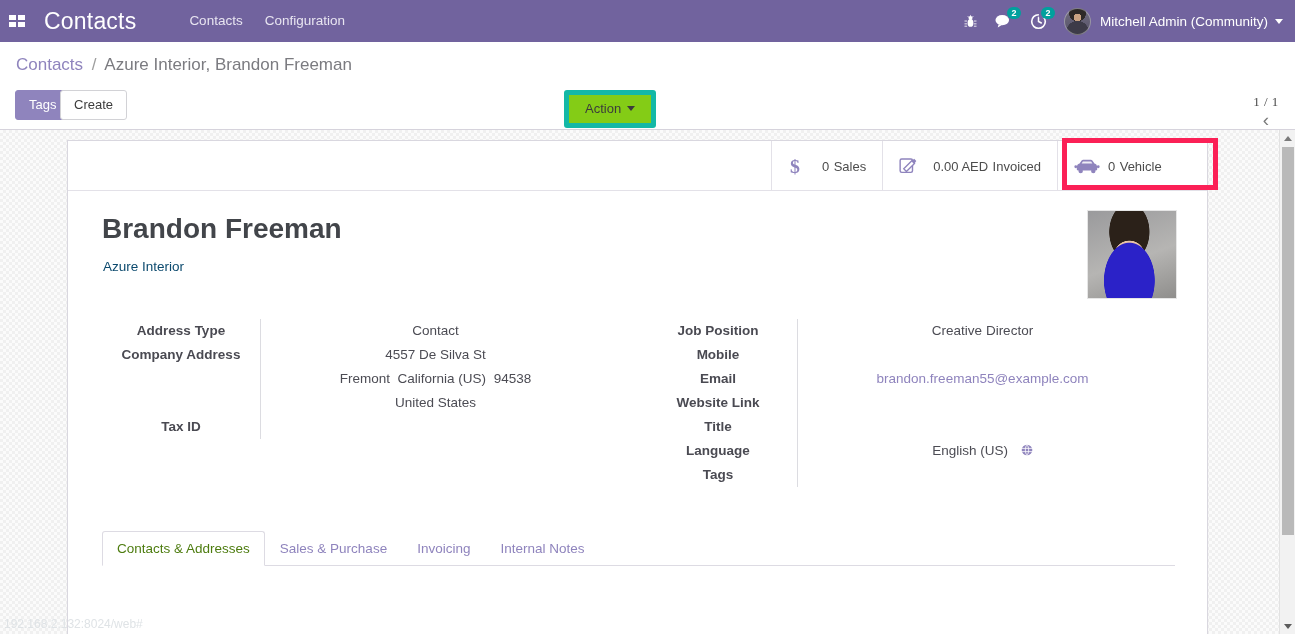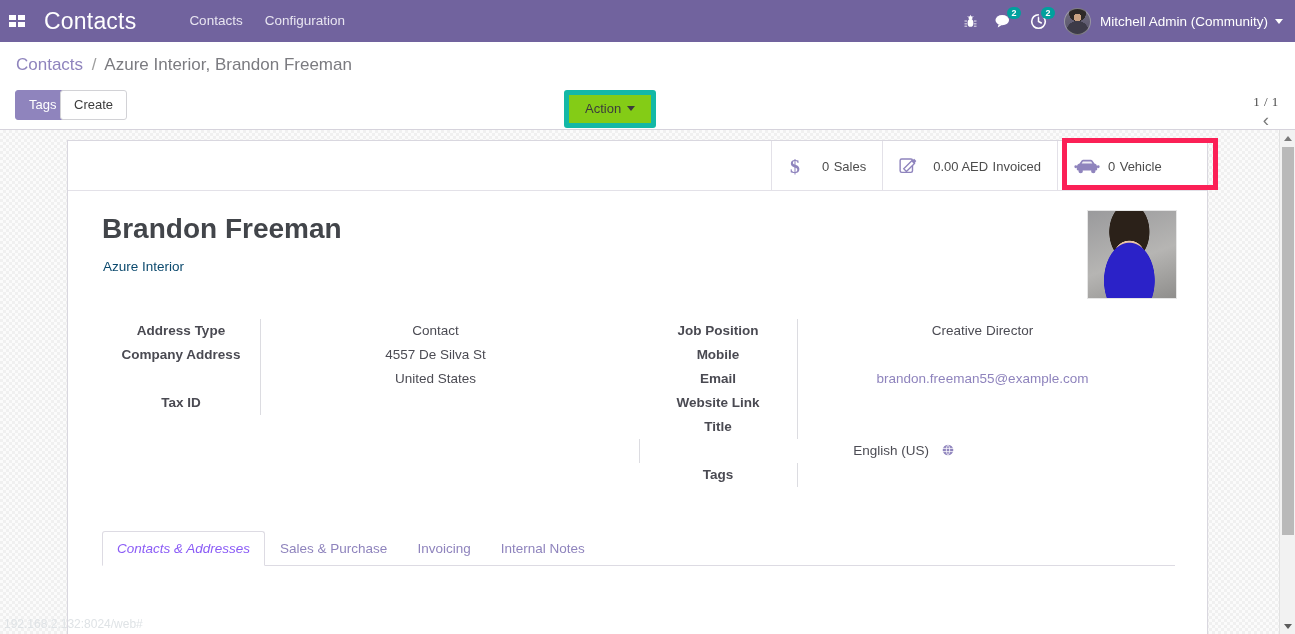--- a/index.html
+++ b/index.html
@@ -200,23 +200,22 @@
     position: absolute; left: 34px; top: 390px; width: 1073px;
     border-bottom: 1px solid #dddbe3;
   }
   #tab-strip { display: flex; }
   .tab {
     font-size: 13.5px; color: #8f84bd; padding: 9px 14px;
     cursor: pointer; border: 1px solid transparent; margin-bottom: -1px;
     border-radius: 3px 3px 0 0;
   }
   .tab.active {
-    color: #8b5cf6; background: #ffffff;
+    color: #4d7c0f; background: #ffffff;
     border-color: #dddbe3 #dddbe3 #ffffff;
-    font-style: italic;
   }
 
   
   #scrollbar {
     position: absolute; right: 0; top: 130px;
     width: 16px; height: 504px; background: #f2f2f2;
     border-left: 1px solid #e2e2e2;
   }
   .sb-arrow {
     width: 16px; height: 16px; display: flex;
@@ -370,20 +369,25 @@
 
   <div class="field-group" id="group-left">
     <div class="field-row">
       <div class="field-label">Address Type</div>
       <div class="field-value">Contact</div>
     </div>
     <div class="field-row">
       <div class="field-label">Company Address</div>
       <div class="field-value">
         <div class="addr-line">4557 De Silva St</div>
+        <div class="addr-line">
+          <span class="addr-city">Fremont</span>&nbsp;
+          <span class="addr-city">California (US)</span>&nbsp;
+          <span class="addr-city">94538</span>
+        </div>
         <div class="addr-line">United States</div>
       </div>
     </div>
     <div class="field-row">
       <div class="field-label">Tax ID</div>
       <div class="field-value">&nbsp;</div>
     </div>
   </div>
 
   <div class="field-group" id="group-right">
@@ -409,20 +413,21 @@
       <div class="field-label">Website Link</div>
       <div class="field-value">&nbsp;</div>
     </div>
 
     <div class="field-row">
       <div class="field-label">Title</div>
       <div class="field-value">&nbsp;</div>
     </div>
 
     <div class="field-row">
+      <div class="field-label">Language</div>
       <div class="field-value">
         <span>English (US)</span>
         <span style="margin-left:9px;">
           <svg width="12" height="12" viewBox="0 0 12 12" style="vertical-align:-1px" aria-hidden="true">
             <circle cx="6" cy="6" r="5.3" fill="#8f84bd"></circle>
             <path d="M6 0.7 C3.8 3 3.8 9 6 11.3 M6 0.7 C8.2 3 8.2 9 6 11.3 M0.9 4.4 H11.1 M0.9 7.6 H11.1" stroke="#ffffff" stroke-width="0.8" fill="none"></path>
           </svg>
         </span>
       </div>
     </div>

